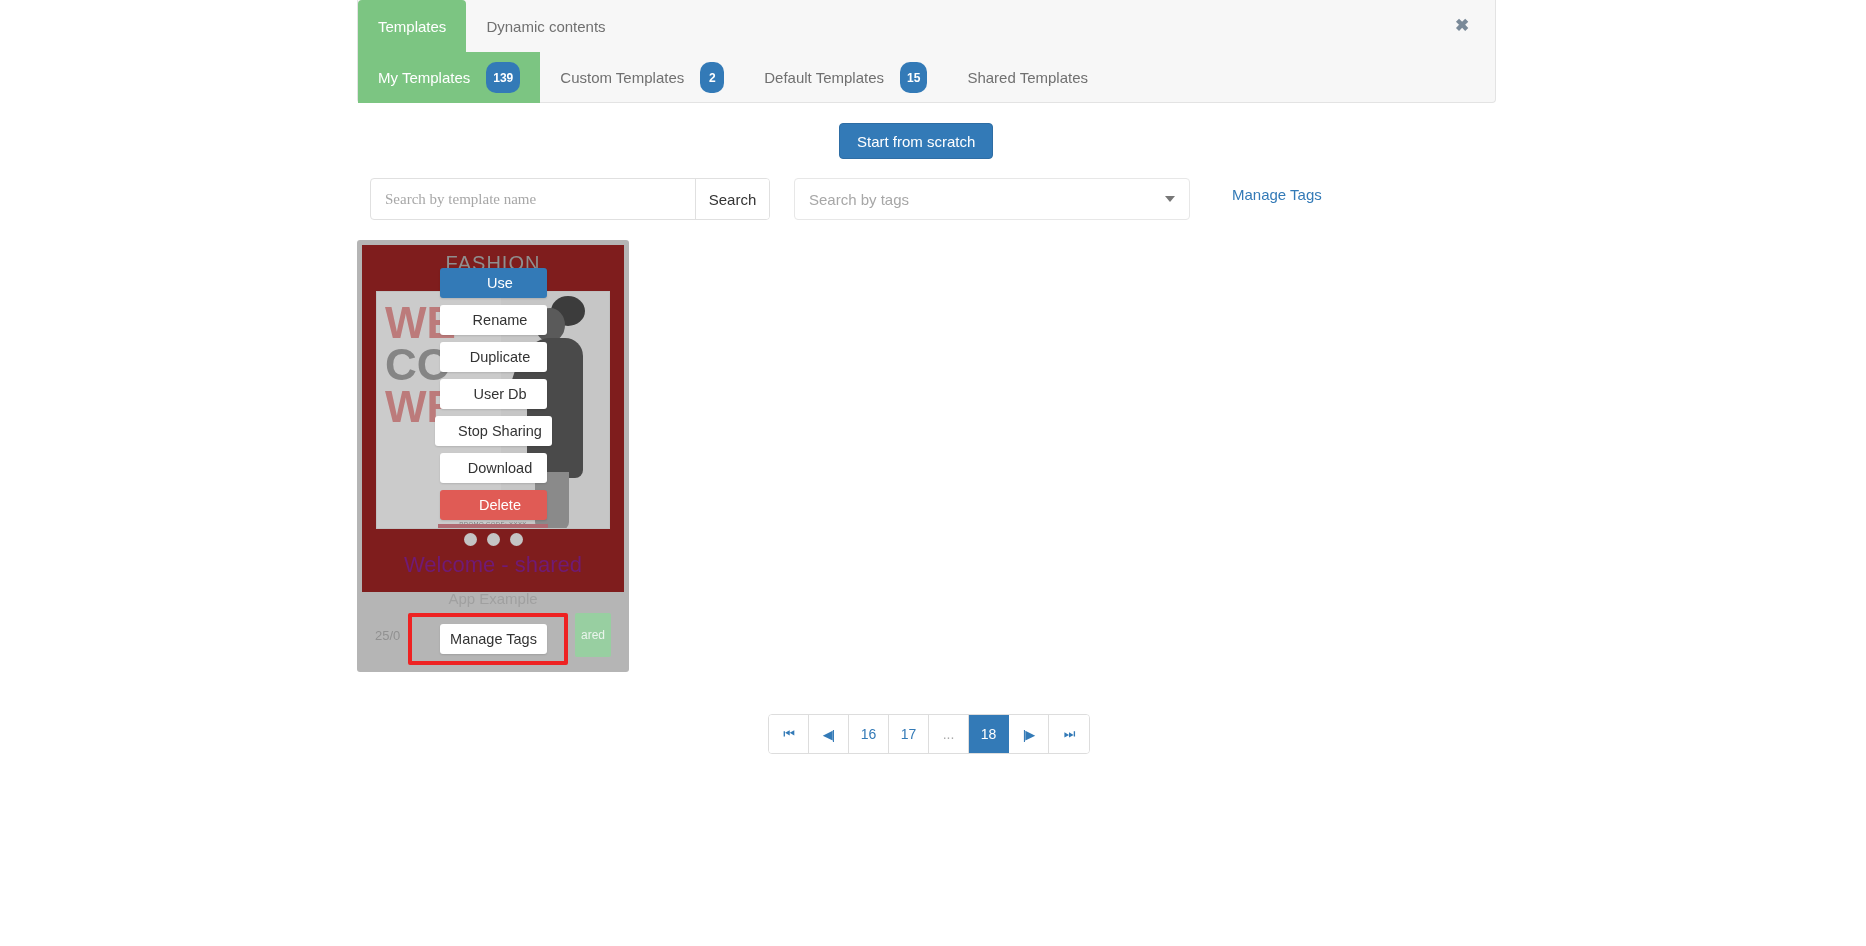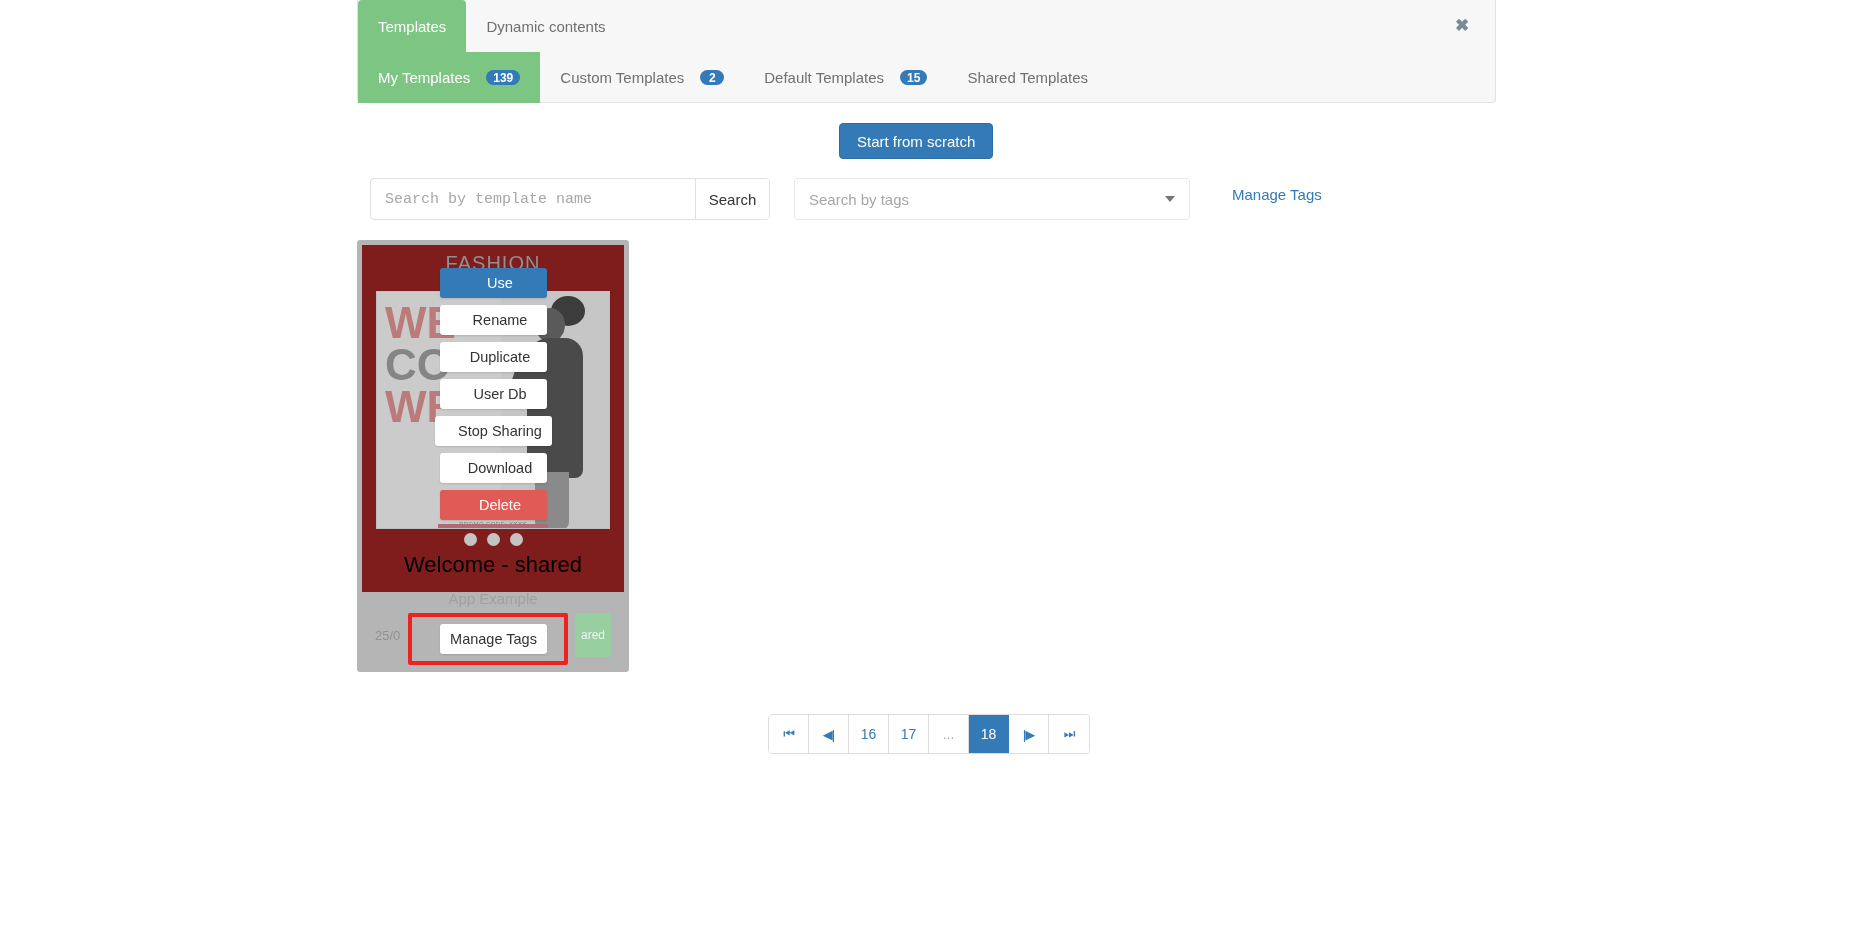--- a/index.html
+++ b/index.html
@@ -68,21 +68,21 @@
   }
   .tab-sub.active {
     background: #7cc582;
     color: #ffffff;
   }
   .badge {
     display: inline-flex;
     align-items: center;
     justify-content: center;
     min-width: 24px;
-    height: 15px;
+    height: 31px;
     padding: 0 7px;
     border-radius: 10px;
     background: #337ab7;
     color: #ffffff;
     font-size: 12px;
     font-weight: bold;
     line-height: 1;
   }
   .close-btn {
     position: absolute;
@@ -130,21 +130,21 @@
     background: #ffffff;
     overflow: hidden;
   }
   .search-input {
     flex: 1;
     border: none;
     outline: none;
     padding: 0 14px;
     font-size: 15px;
     color: #a21caf;
-    font-family: Liberation Mono, monospace;
+    font-family: Liberation Serif, serif;
     background: transparent;
   }
   .search-input::placeholder { color: #a7a7a7; }
   .search-btn {
     width: 74px;
     border: none;
     border-left: 1px solid #e0e0e0;
     background: #ffffff;
     font-size: 15px;
     color: #333;
@@ -303,21 +303,21 @@
     width: 13px; height: 13px;
     border-radius: 50%;
     background: #c4c4c4;
   }
   .card-title {
     position: absolute;
     left: 0; top: 312px;
     width: 100%;
     text-align: center;
     font-size: 22px;
-    color: #000000;
+    color: #701a75;
   }
   .card-author {
     position: absolute;
     left: 0; top: 350px;
     width: 100%;
     text-align: center;
     font-size: 15px;
     color: #a0a0a0;
   }
   .card-meta {

